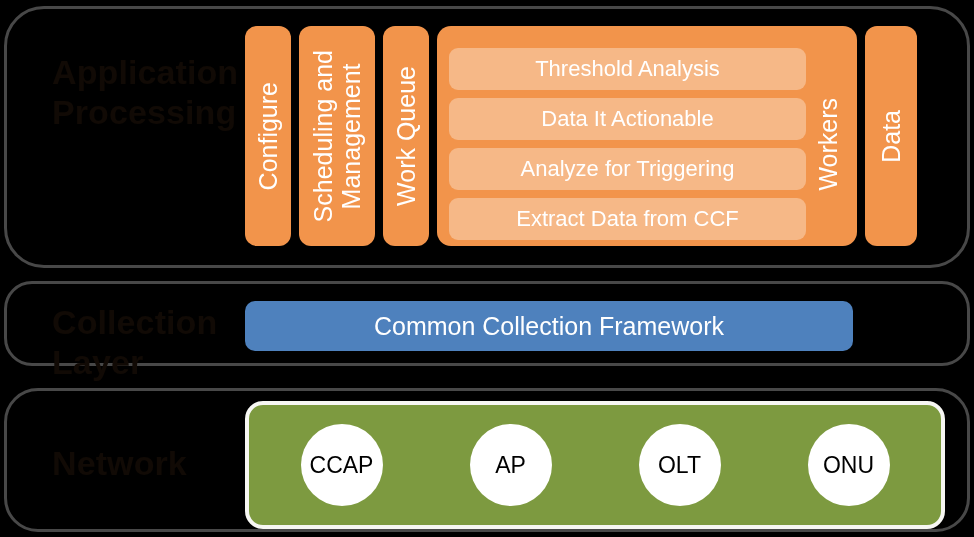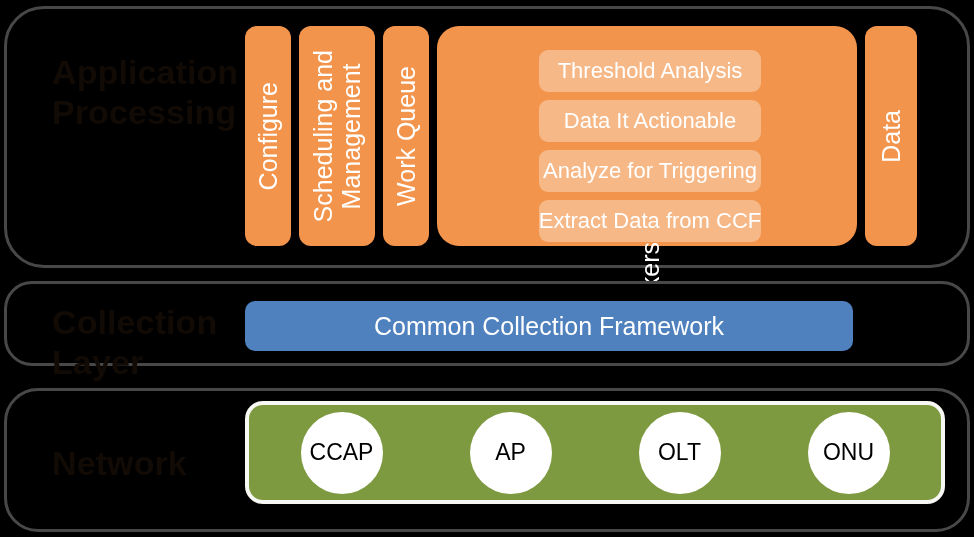--- a/index.html
+++ b/index.html
@@ -87,27 +87,26 @@
     white-space: pre-line;
   }
 
   #col-configure      { width: 46px; }
   #col-scheduling     { width: 76px; }
   #col-workqueue      { width: 46px; }
   #col-data           { width: 52px; }
 
   .workers-box {
     background: #f2944b;
-    border-radius: 22px;
+    border-radius: 14px;
     display: flex;
     align-items: center;
     padding: 24px 6px 8px 12px;
     box-sizing: border-box;
     width: 420px;
-    flex-direction: column;
   }
   .workers-list {
     display: flex;
     flex-direction: column;
     justify-content: center;
     gap: 8px;
     flex: 1;
   }
   .worker-item {
     background: #f6b887;
@@ -172,21 +171,21 @@
   #label-network {
     left: 52px;
     top: 443px;
     width: 185px;
   }
   #device-bar {
     position: absolute;
     left: 245px;
     top: 401px;
     width: 700px;
-    height: 103px;
+    height: 128px;
     background: #7d9a40;
     border: 4px solid #f7f7f3;
     border-radius: 18px;
     box-sizing: border-box;
     display: flex;
     align-items: center;
     justify-content: space-around;
     padding: 0 8px;
   }
   .device-circle {

